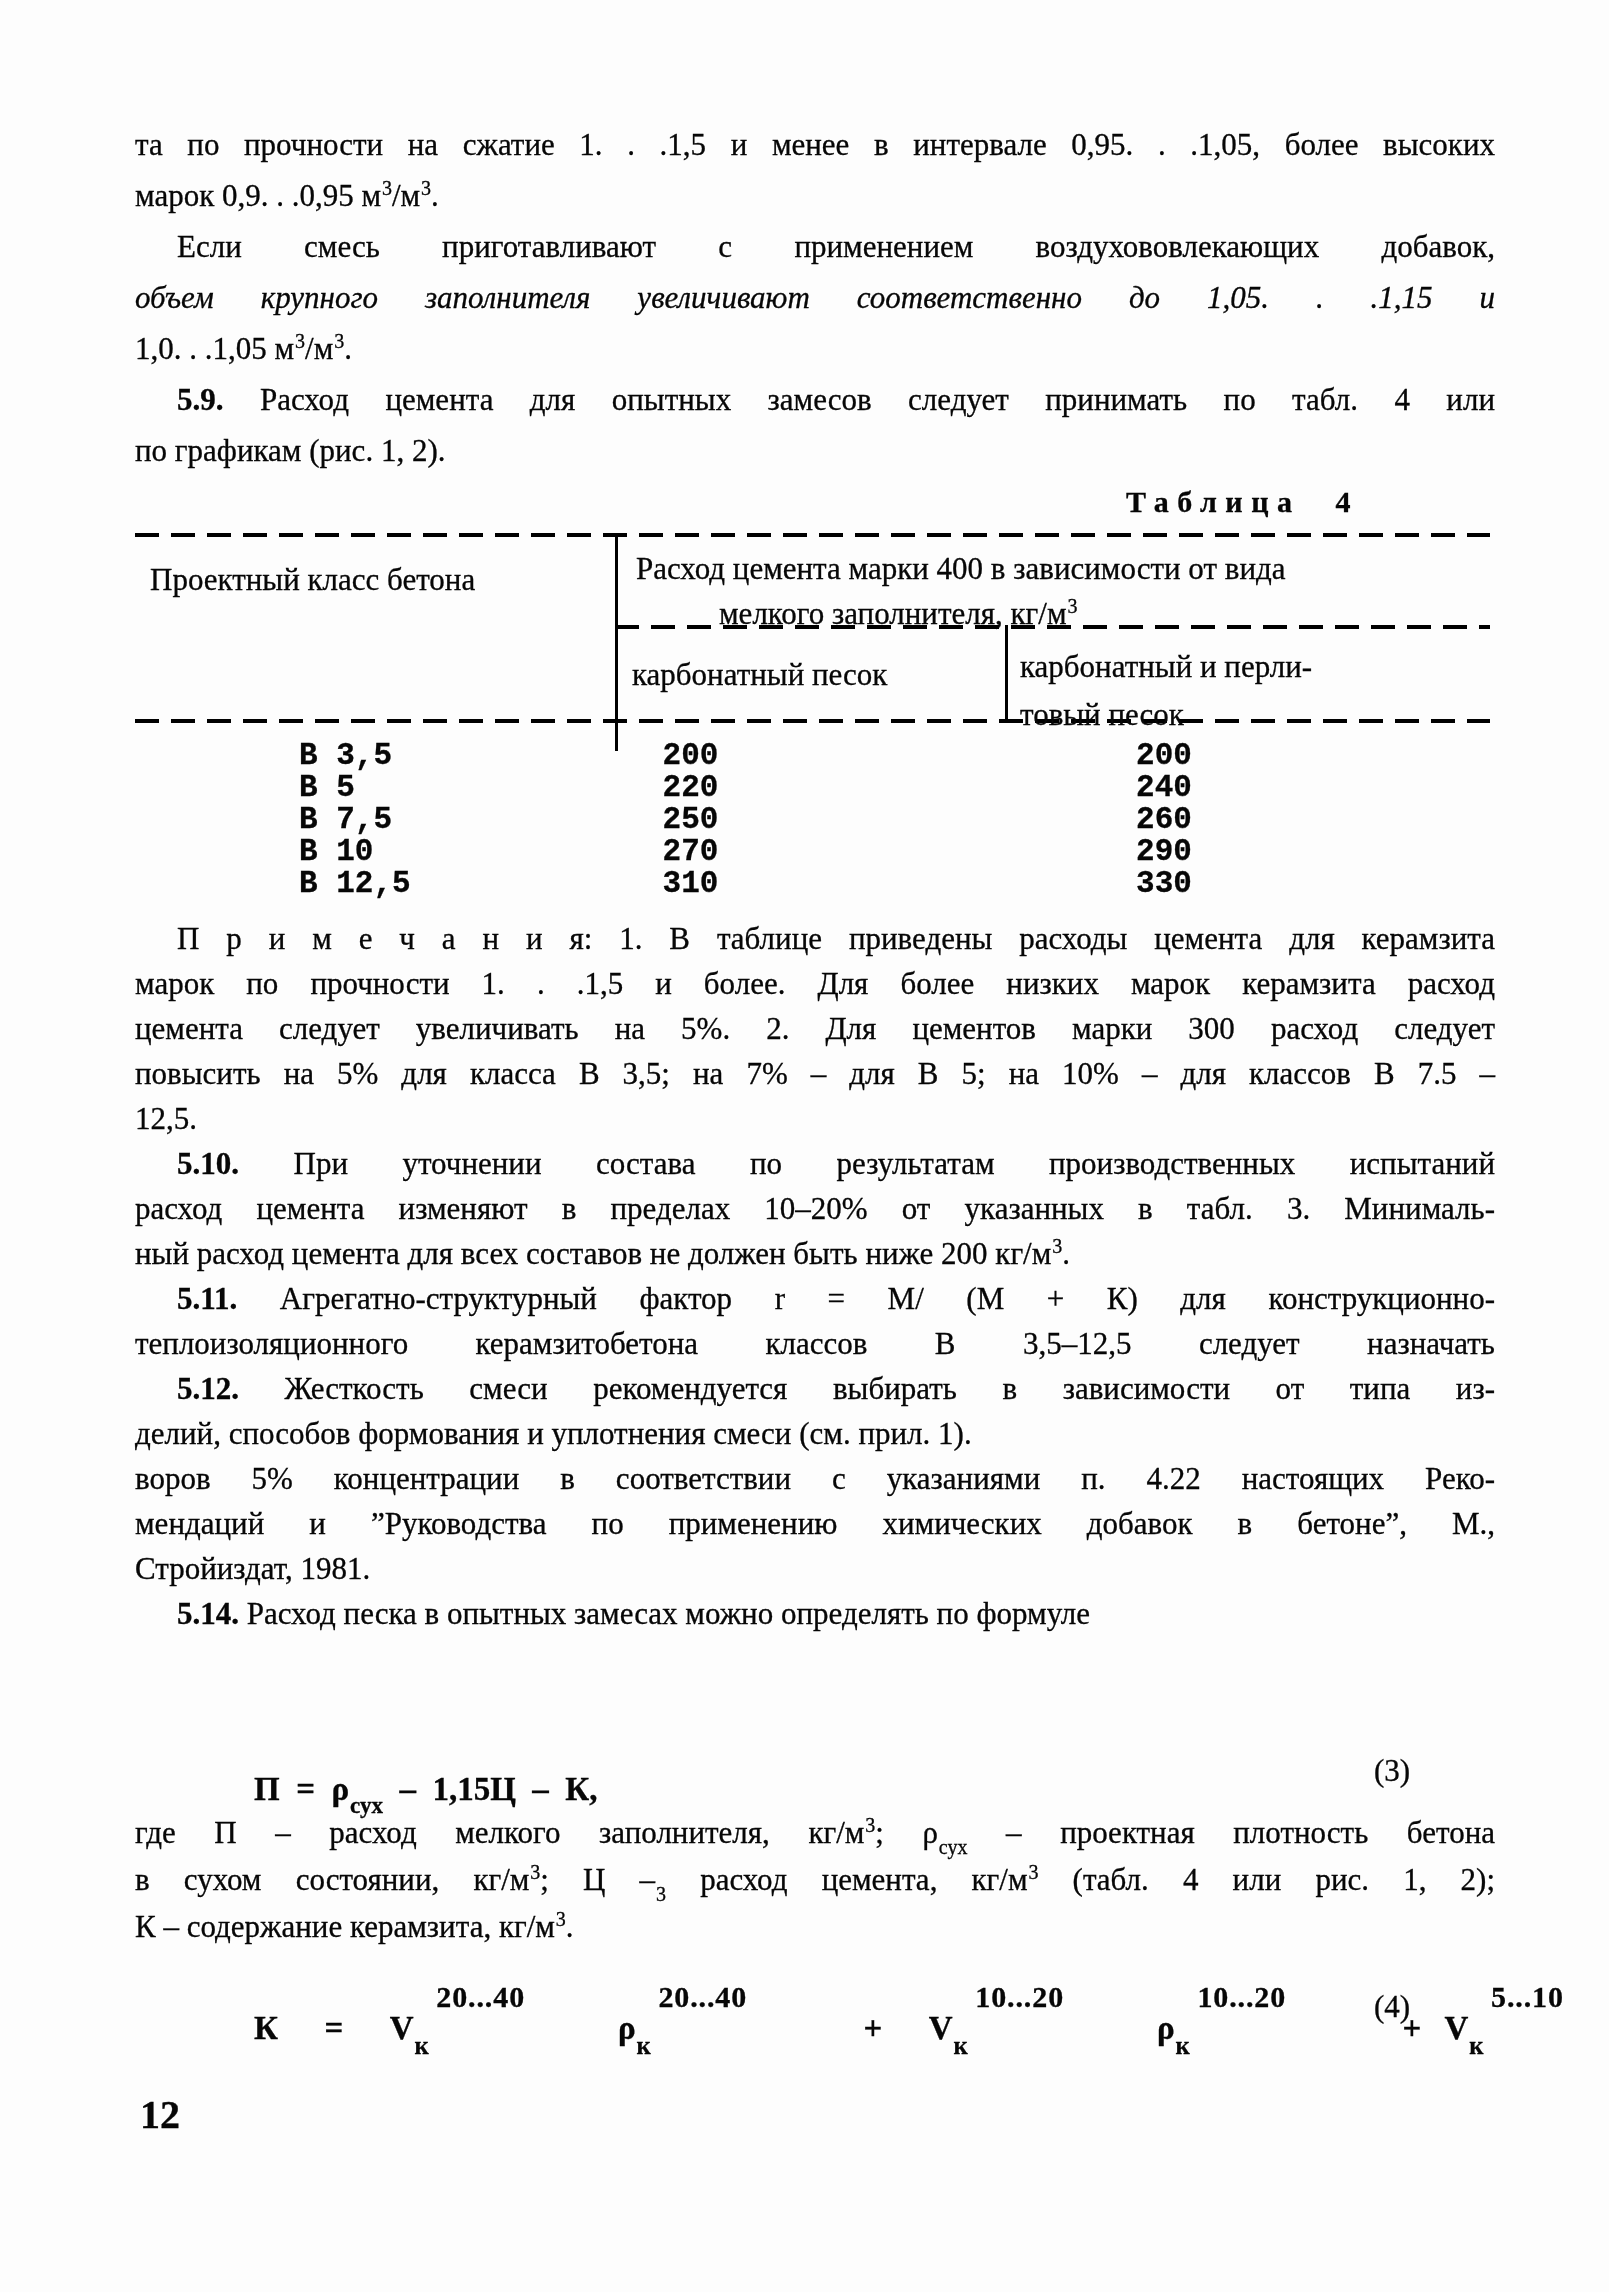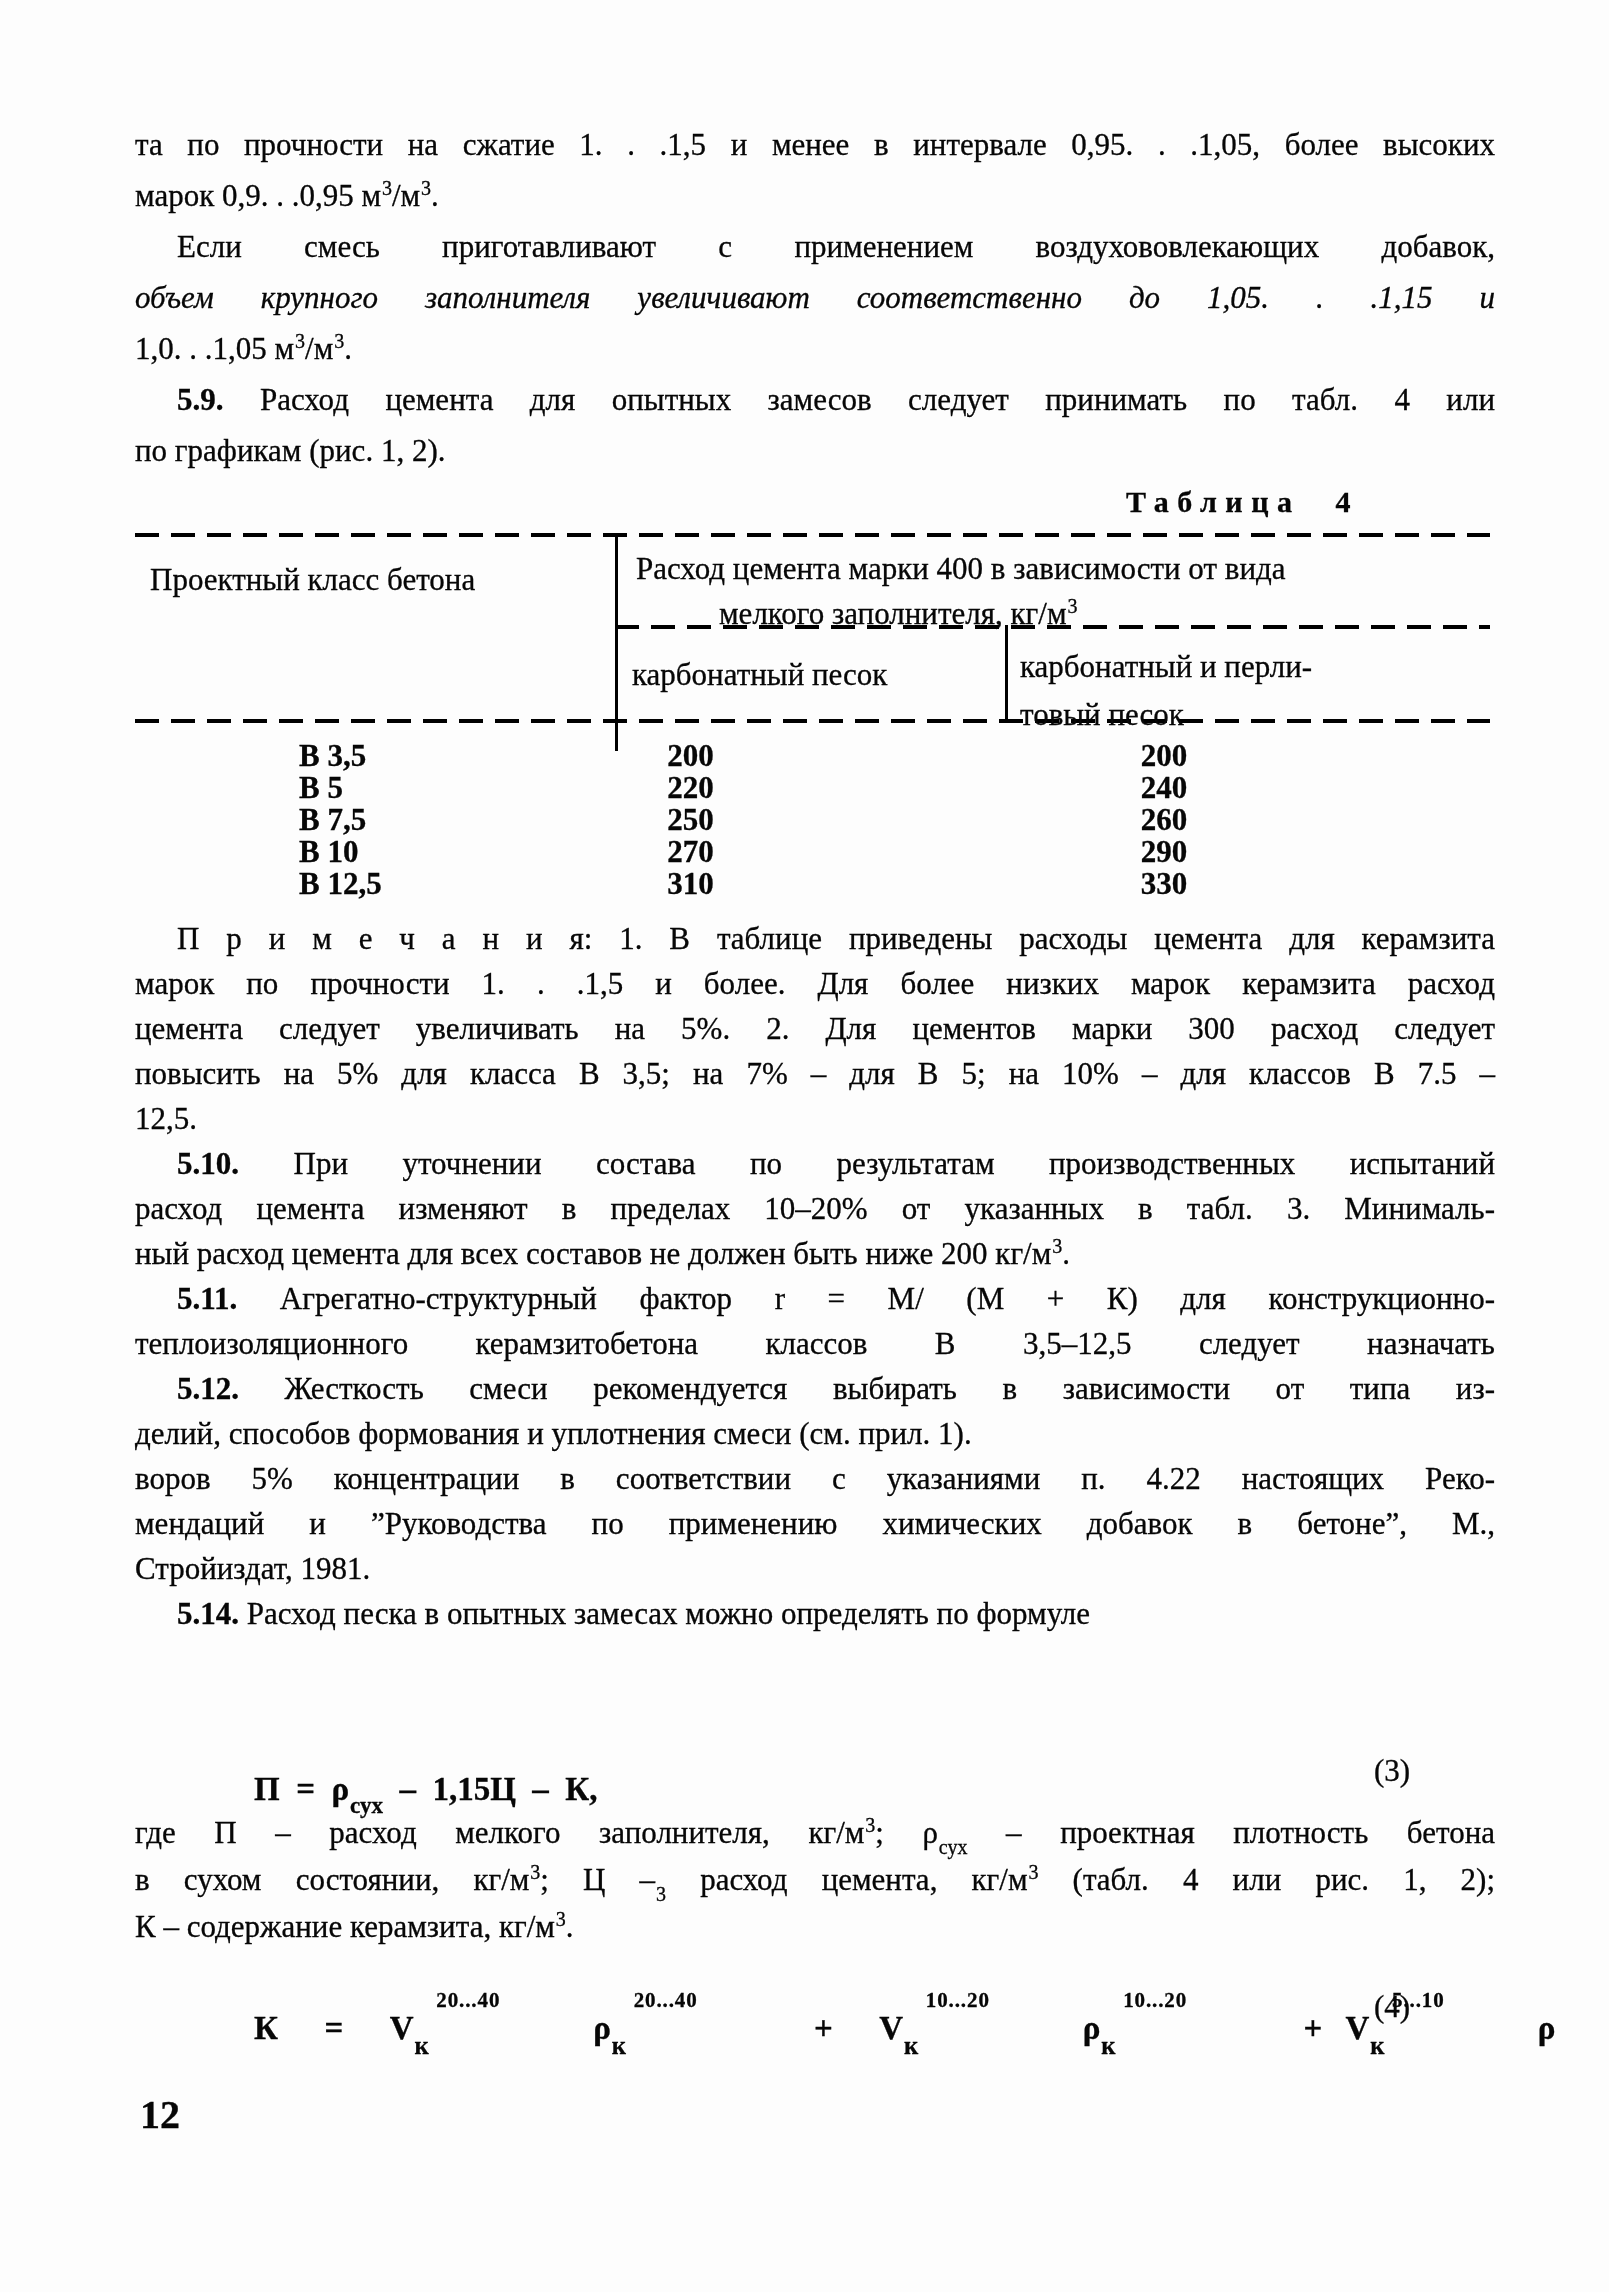--- a/index.html
+++ b/index.html
@@ -23,34 +23,34 @@
   .caption{position:absolute;top:485px;left:1126px;font-size:30px;font-weight:bold;letter-spacing:8.5px;word-spacing:19px;}
   
   .thcell{position:absolute;font-size:31px;line-height:44px;}
   .th1{left:150px;top:558px;width:454px;}
   .th2a{left:636px;top:547px;}
   .th2b{left:719px;top:592px;}
   .ts1{left:632px;top:653px;}
   .ts2a{left:1020px;top:645px;}
   .ts2b{left:1020px;top:693px;}
   
-  .tbody{position:absolute;left:0;top:740px;width:1384px;font-size:31px;}
+  .tbody{position:absolute;left:0;top:740px;width:1384px;font-size:31px;font-family:Liberation Mono, monospace;}
   .trow{position:relative;height:32px;line-height:32px;}
   .trow span{position:absolute;font-weight:bold;}
   .tlabel{left:299px;}
   .tv1{left:615px;width:151px;text-align:center;}
   .tv2{left:1079px;width:170px;text-align:center;}
   
   .formula{position:absolute;font-size:33px;white-space:pre;font-weight:bold;margin-top:32px;}
   .fnum{position:absolute;font-size:31px;font-weight:normal;}
   #f3{top:1739px;left:254px;}
   #f3 sub{font-size:23px;top:13.2px;}
   #f3n{top:1753px;left:1374px;}
   #f4{top:1978px;left:254px;word-spacing:15px;}
-  #f4 sup{font-size:21px;font-weight:bold;top:-32px;letter-spacing:0.9px;margin-left:7.6px;}
+  #f4 sup{font-size:30px;font-weight:bold;top:-32px;letter-spacing:0.9px;margin-left:7.6px;}
   #f4 sub{font-size:24.6px;top:15px;}
   #f4n{top:1989px;left:1374px;}
   
   .pagenum{position:absolute;left:140px;top:2091px;font-size:40px;font-weight:bold;}
 </style>
 </head>
 <body>
 
 <div class="page">
 

